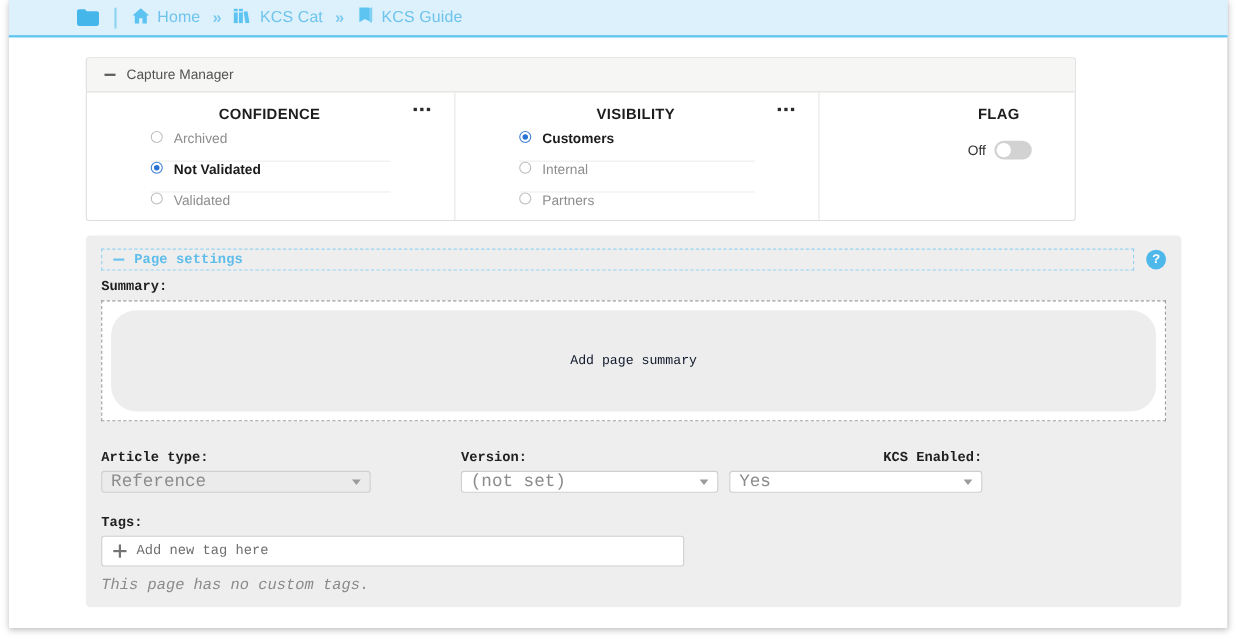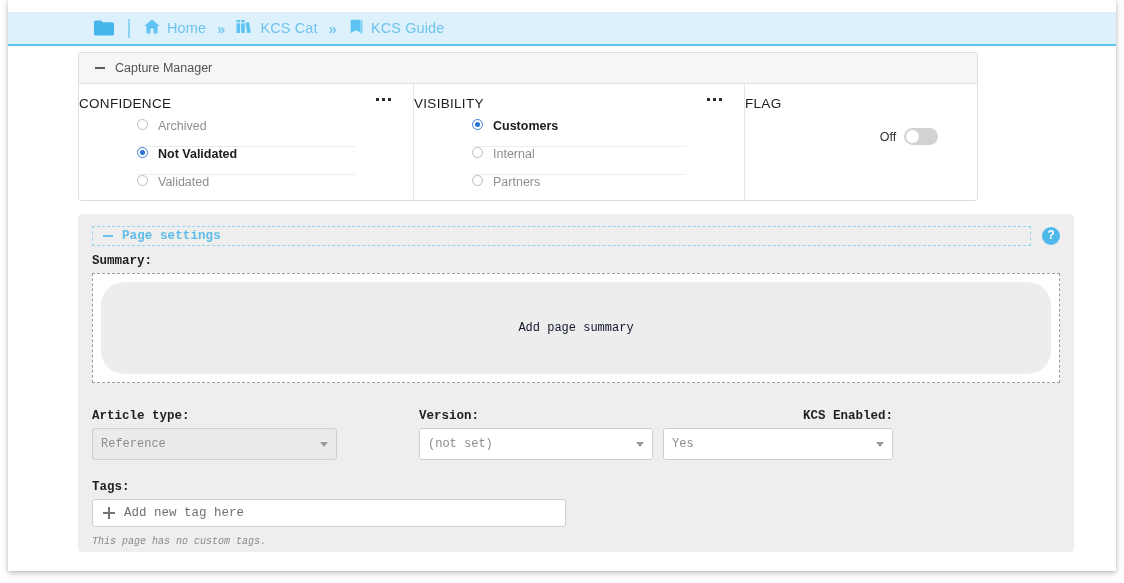--- a/index.html
+++ b/index.html
@@ -27,28 +27,28 @@
     width: 1108px;
     height: 571px;
     background: #ffffff;
     box-shadow: 0 2px 6px rgba(0,0,0,0.26), 0 0 1px rgba(0,0,0,0.18);
   }
 
   
   .breadcrumb-bar {
     position: absolute;
     left: 0;
-    top: 12px;
+    top: 0;
     width: 1108px;
     height: 34px;
     background: #ddf1fc;
     border-bottom: 2px solid #5dc3f0;
     display: flex;
     align-items: center;
-    padding-left: 86px;
+    padding-left: 62px;
   }
   .bc-folder { margin-right: 14px; display: flex; align-items: center; }
   .bc-sep-bar {
     width: 2px;
     height: 19px;
     background: #8fd4f2;
     margin-right: 14px;
   }
   .bc-item {
     display: flex;
@@ -105,23 +105,23 @@
   .cp-col {
     position: relative;
     flex: 0 0 auto;
     padding-top: 12px;
   }
   .cp-col.c1 { width: 334px; }
   .cp-col.c2 { width: 331px; border-left: 1px solid #e6e6e4; }
   .cp-col.c3 { width: 329px; border-left: 1px solid #e6e6e4; }
 
   .col-title {
-    text-align: left;
+    text-align: center;
     font-size: 13.5px;
-    font-weight: normal;
+    font-weight: bold;
     color: #1d1d1d;
     letter-spacing: 0.3px;
     padding-right: 2px;
   }
   .dots-menu {
     position: absolute;
     top: 14px;
     right: 22px;
     display: flex;
     gap: 3px;
@@ -266,44 +266,44 @@
   .fields-row {
     display: flex;
     margin-top: 18px;
   }
   .field-col { position: relative; }
   .field-col.c-article { width: 245px; margin-right: 82px; }
   .field-col.c-version { width: 234px; margin-right: 10px; }
   .field-col.c-kcs     { width: 230px; text-align: right; }
 
   .select-box {
-    height: 32px;
+    height: 20px;
     border: 1px solid #cfcfcf;
     border-radius: 3px;
     display: flex;
     align-items: center;
     padding: 0 8px;
-    font-size: 12px;
+    font-size: 16px;
     color: #8c8c8c;
     cursor: pointer;
     position: relative;
   }
   .select-box.disabled { background: #ebebeb; }
   .select-box.enabled  { background: #ffffff; }
   .select-box .caret {
     position: absolute;
     right: 8px;
     width: 0; height: 0;
     border-left: 4px solid transparent;
     border-right: 4px solid transparent;
     border-top: 5px solid #9b9b9b;
   }
 
   .tags-input {
-    width: 474px;
+    width: 530px;
     height: 28px;
     background: #ffffff;
     border: 1px solid #cfcfcf;
     border-radius: 3px;
     display: flex;
     align-items: center;
     gap: 9px;
     padding: 0 10px;
     font-size: 12.5px;
     color: #6f6f6f;
@@ -317,21 +317,21 @@
   .plus-glyph::before, .plus-glyph::after {
     content: "";
     position: absolute;
     background: #747474;
   }
   .plus-glyph::before { left: 0; top: 5px; width: 12px; height: 1.6px; }
   .plus-glyph::after  { top: 0; left: 5px; height: 12px; width: 1.6px; }
 
   .tags-note {
     margin-top: 9px;
-    font-size: 10px;
+    font-size: 14px;
     font-style: italic;
     color: #8a8a8a;
   }
 </style>
 </head>
 <body>
 
 <div id="app">
   <div class="page-frame">
 

